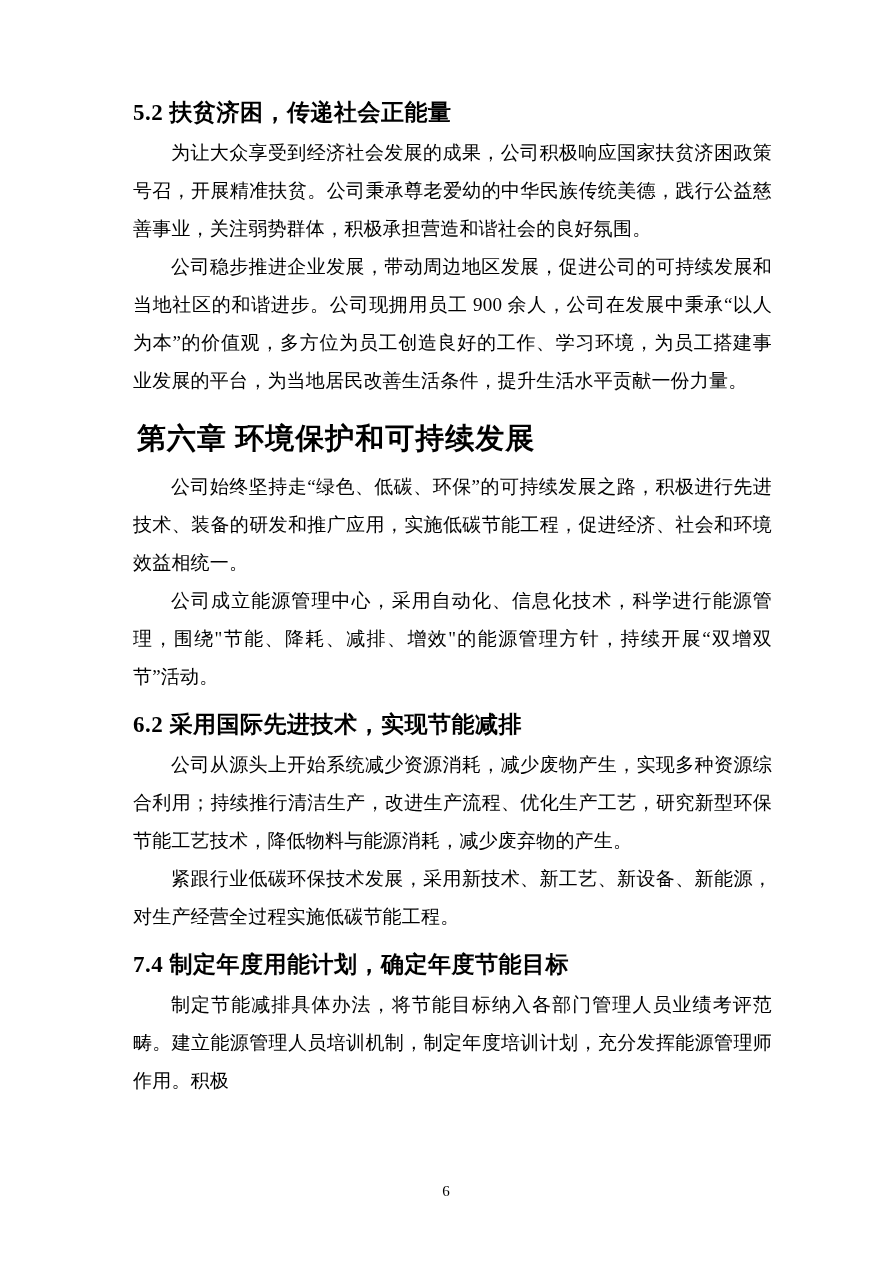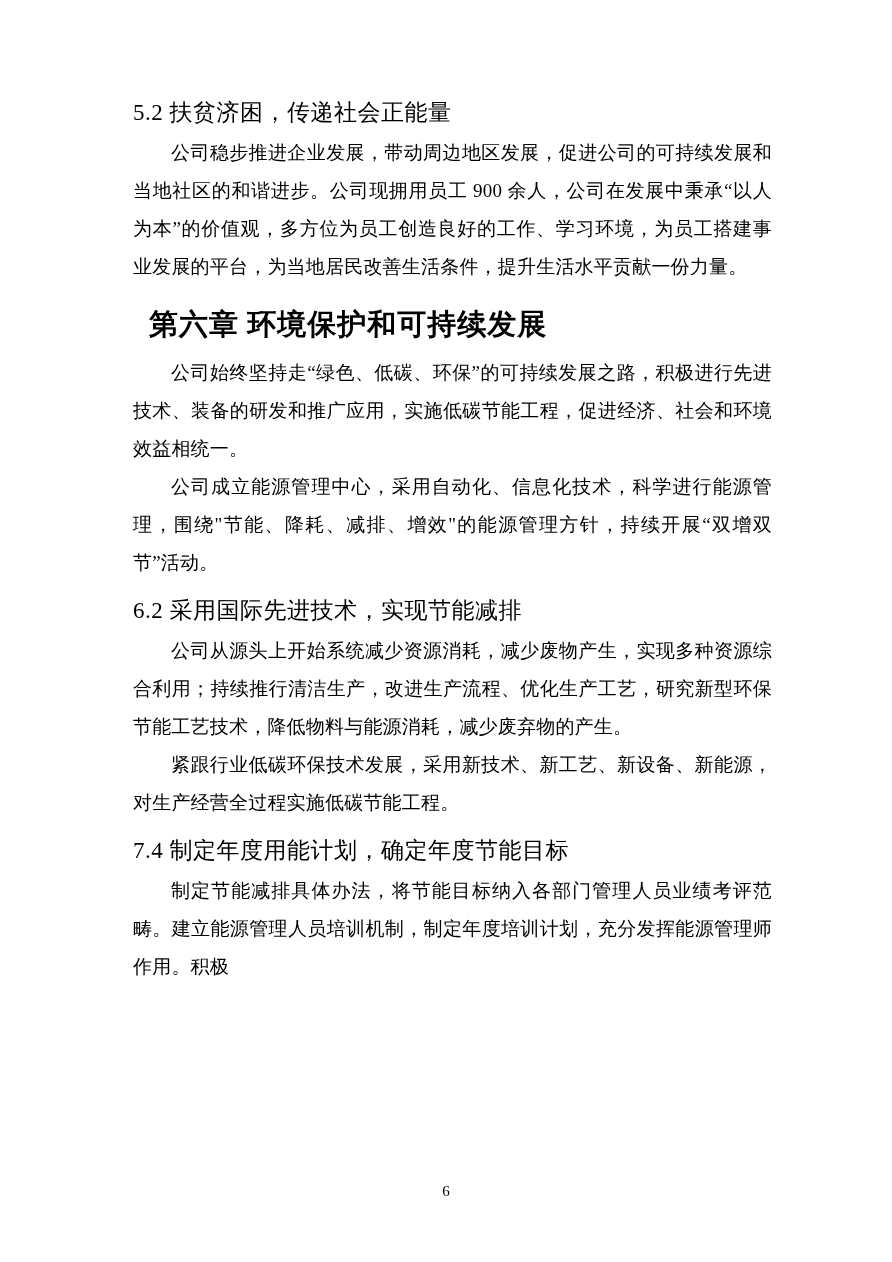--- a/index.html
+++ b/index.html
@@ -17,28 +17,28 @@
   }
   .page {
     box-sizing: border-box;
     width: 892px;
     padding: 84px 120px 0 133px;
   }
   .heading1 {
     font-size: 29px;
     line-height: 40px;
     font-weight: bold;
-    margin: 18px 0 10px 16px;
+    margin: 18px 0 10px 4px;
     letter-spacing: 1px;
     font-family: "Liberation Serif", "DejaVu Serif", serif;
   }
   .heading2 {
     font-size: 23px;
     line-height: 30px;
-    font-weight: normal;
+    font-weight: bold;
     margin: 14px 0 6px 0;
     letter-spacing: 0.5px;
     font-family: "Liberation Serif", "DejaVu Serif", serif;
   }
   .para {
     font-size: 19px;
     line-height: 38px;
     text-align: justify;
     text-indent: 2em;
     margin: 0;
@@ -54,20 +54,21 @@
     line-height: 18px;
   }
 </style>
 </head>
 <body>
 
 <main class="page">
 
   <h2 class="heading2">5.2 扶贫济困，传递社会正能量</h2>
 
+  <p class="para">为让大众享受到经济社会发展的成果，公司积极响应国家扶贫济困政策号召，开展精准扶贫。公司秉承尊老爱幼的中华民族传统美德，践行公益慈善事业，关注弱势群体，积极承担营造和谐社会的良好氛围。</p>
 
 
   <p class="para">公司稳步推进企业发展，带动周边地区发展，促进公司的可持续发展和当地社区的和谐进步。公司现拥用员工 900 余人，公司在发展中秉承“以人为本”的价值观，多方位为员工创造良好的工作、学习环境，为员工搭建事业发展的平台，为当地居民改善生活条件，提升生活水平贡献一份力量。</p>
 
   <h1 class="heading1">第六章 环境保护和可持续发展</h1>
 
   <p class="para">公司始终坚持走“绿色、低碳、环保”的可持续发展之路，积极进行先进技术、装备的研发和推广应用，实施低碳节能工程，促进经济、社会和环境效益相统一。</p>
 
 
 

